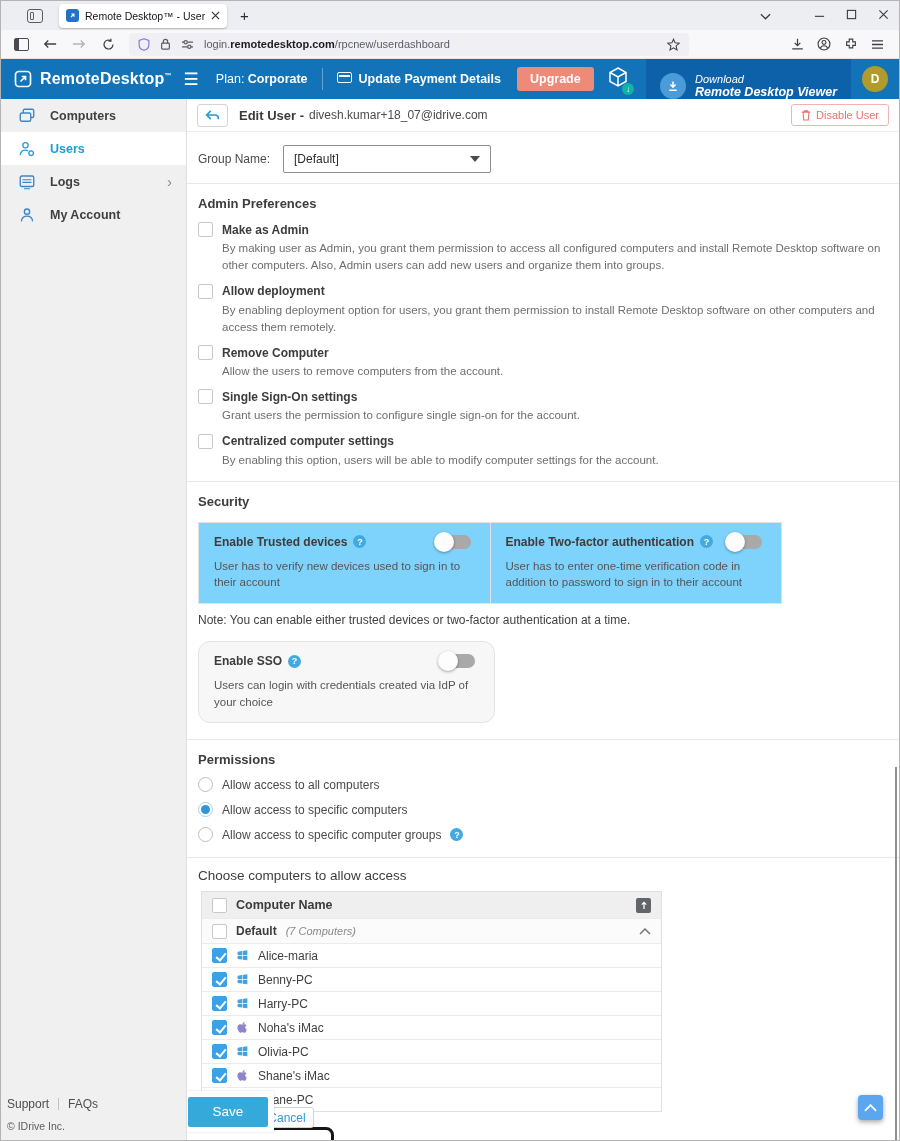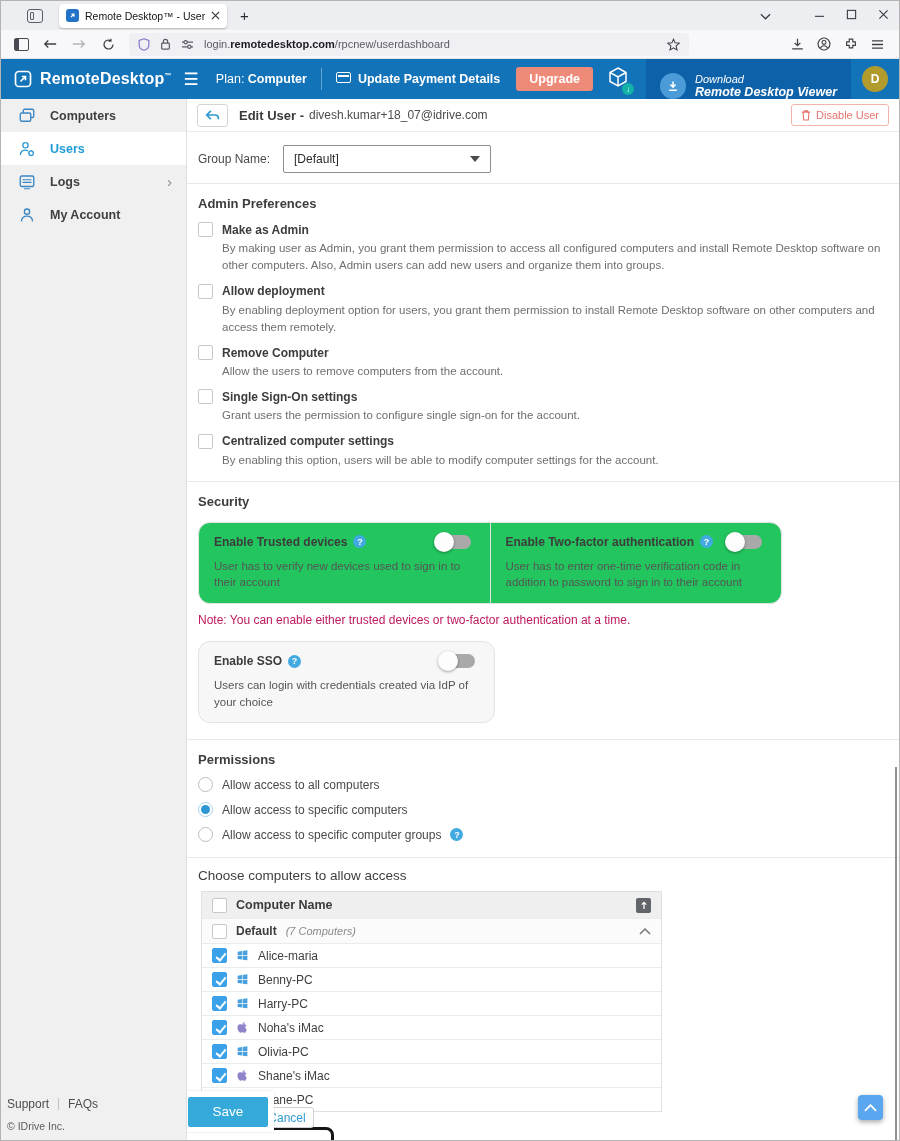--- a/index.html
+++ b/index.html
@@ -95,28 +95,28 @@
   .radio[data-selected="true"]::after { content:""; position:absolute; inset:2px; border-radius:50%; background:#2f96d6; }
   .radio-row { display:flex; align-items:center; gap:9px; padding:0 11px; height:25px; font-size:12px; color:#4a4a4a; }
 
   .toggle { width:36px; height:14px; border-radius:7px; background:#a9a9a9; position:relative; flex-shrink:0; }
   .toggle::after { content:""; position:absolute; left:-1px; top:-3px; width:20px; height:20px; border-radius:50%; background:#fdfdfd; box-shadow:0 1px 3px rgba(0,0,0,.35); }
 
   .help { width:13px; height:13px; border-radius:50%; background:#41aae1; color:#fff; font-size:9px; font-weight:bold; display:inline-flex; align-items:center; justify-content:center; flex-shrink:0; }
   .help::after { content:"?"; }
 
   
-  .sec-card { margin:8px 0 0 11px; width:584px; background:#22c55e; border:1px solid #e3e3e3; border-radius:12px; display:flex; }
+  .sec-card { margin:8px 0 0 11px; width:584px; background:#7dd3fc; border:1px solid #e3e3e3; border-radius:0; display:flex; }
   .sec-col { flex:1; padding:12px 15px; }
   .sec-col.first { border-right:1px solid #e3e3e3; }
   .sec-title-row { display:flex; align-items:center; }
   .sec-title { font-size:12px; font-weight:bold; color:#3c3c3c; margin-right:6px; }
   .sec-title-row .toggle { margin-left:auto; margin-right:4px; }
   .sec-desc { margin-top:9px; font-size:11.5px; color:#555; line-height:1.45; max-width:255px; }
-  .note { margin:9px 0 4px 11px; font-size:12px; color:#be185d; }
+  .note { margin:9px 0 4px 11px; font-size:12px; color:#404040; }
   .sso-card { margin:14px 0 0 11px; width:297px; background:#f7f7f7; border:1px solid #e3e3e3; border-radius:12px; padding:12px 15px; }
 
   
   .choose-heading { font-size:13.5px; color:#3d3d3d; padding:10px 0 8px 11px; }
   .ctable { margin-left:14px; width:461px; border:1px solid #e0e0e0; }
   .trow { display:flex; align-items:center; gap:9px; height:24px; padding:0 10px; border-top:1px solid #ebebeb; font-size:12px; color:#3f3f3f; background:#fff; }
   .trow.thead { height:26px; background:#efefef; border-top:none; font-size:12.5px; font-weight:bold; color:#3b3b3b; }
   .trow.tgroup { height:25px; background:#fbfbfb; }
   .tgroup-name { font-weight:bold; color:#3c3c3c; }
   .tgroup-count { font-size:11px; font-style:italic; color:#8a8a8a; }
@@ -224,21 +224,21 @@
 
   <div class="appheader">
     <div class="logo">
       <svg width="20" height="20" viewBox="0 0 24 24" fill="none" stroke="#fff" stroke-width="2">
           <rect x="3" y="3" width="18" height="18" rx="4"></rect>
           <path d="M9 15 L15 9 M10.5 9 H15 V13.5"></path>
         </svg>
       <span class="brand"><span>RemoteDesktop</span><sup>™</sup></span>
     </div>
     <span class="burger">☰</span>
-    <span class="plan"><span>Plan:</span> <b>Computer</b></span>
+    <span class="plan"><span>Plan:</span> <b>Corporate</b></span>
     <span class="vsep"></span>
     <span class="payment">
       <span class="card-ic"></span>
       <span>Update Payment Details</span>
     </span>
     <span class="upgrade">Upgrade</span>
     <div class="hdr-right">
       <span class="cube-wrap">
         <svg width="24" height="24" viewBox="0 0 24 24" fill="none" stroke="#fff" stroke-width="1.5">
             <path d="M12 3 L20 7.5 V16.5 L12 21 L4 16.5 V7.5 Z M4 7.5 L12 12 L20 7.5 M12 12 V21"></path>

